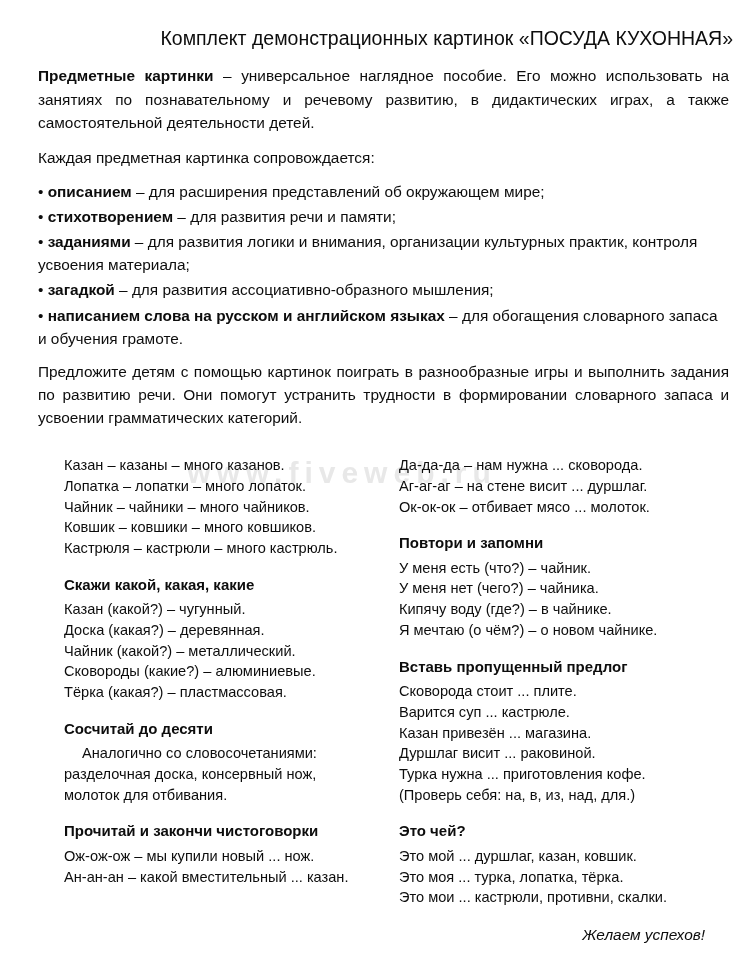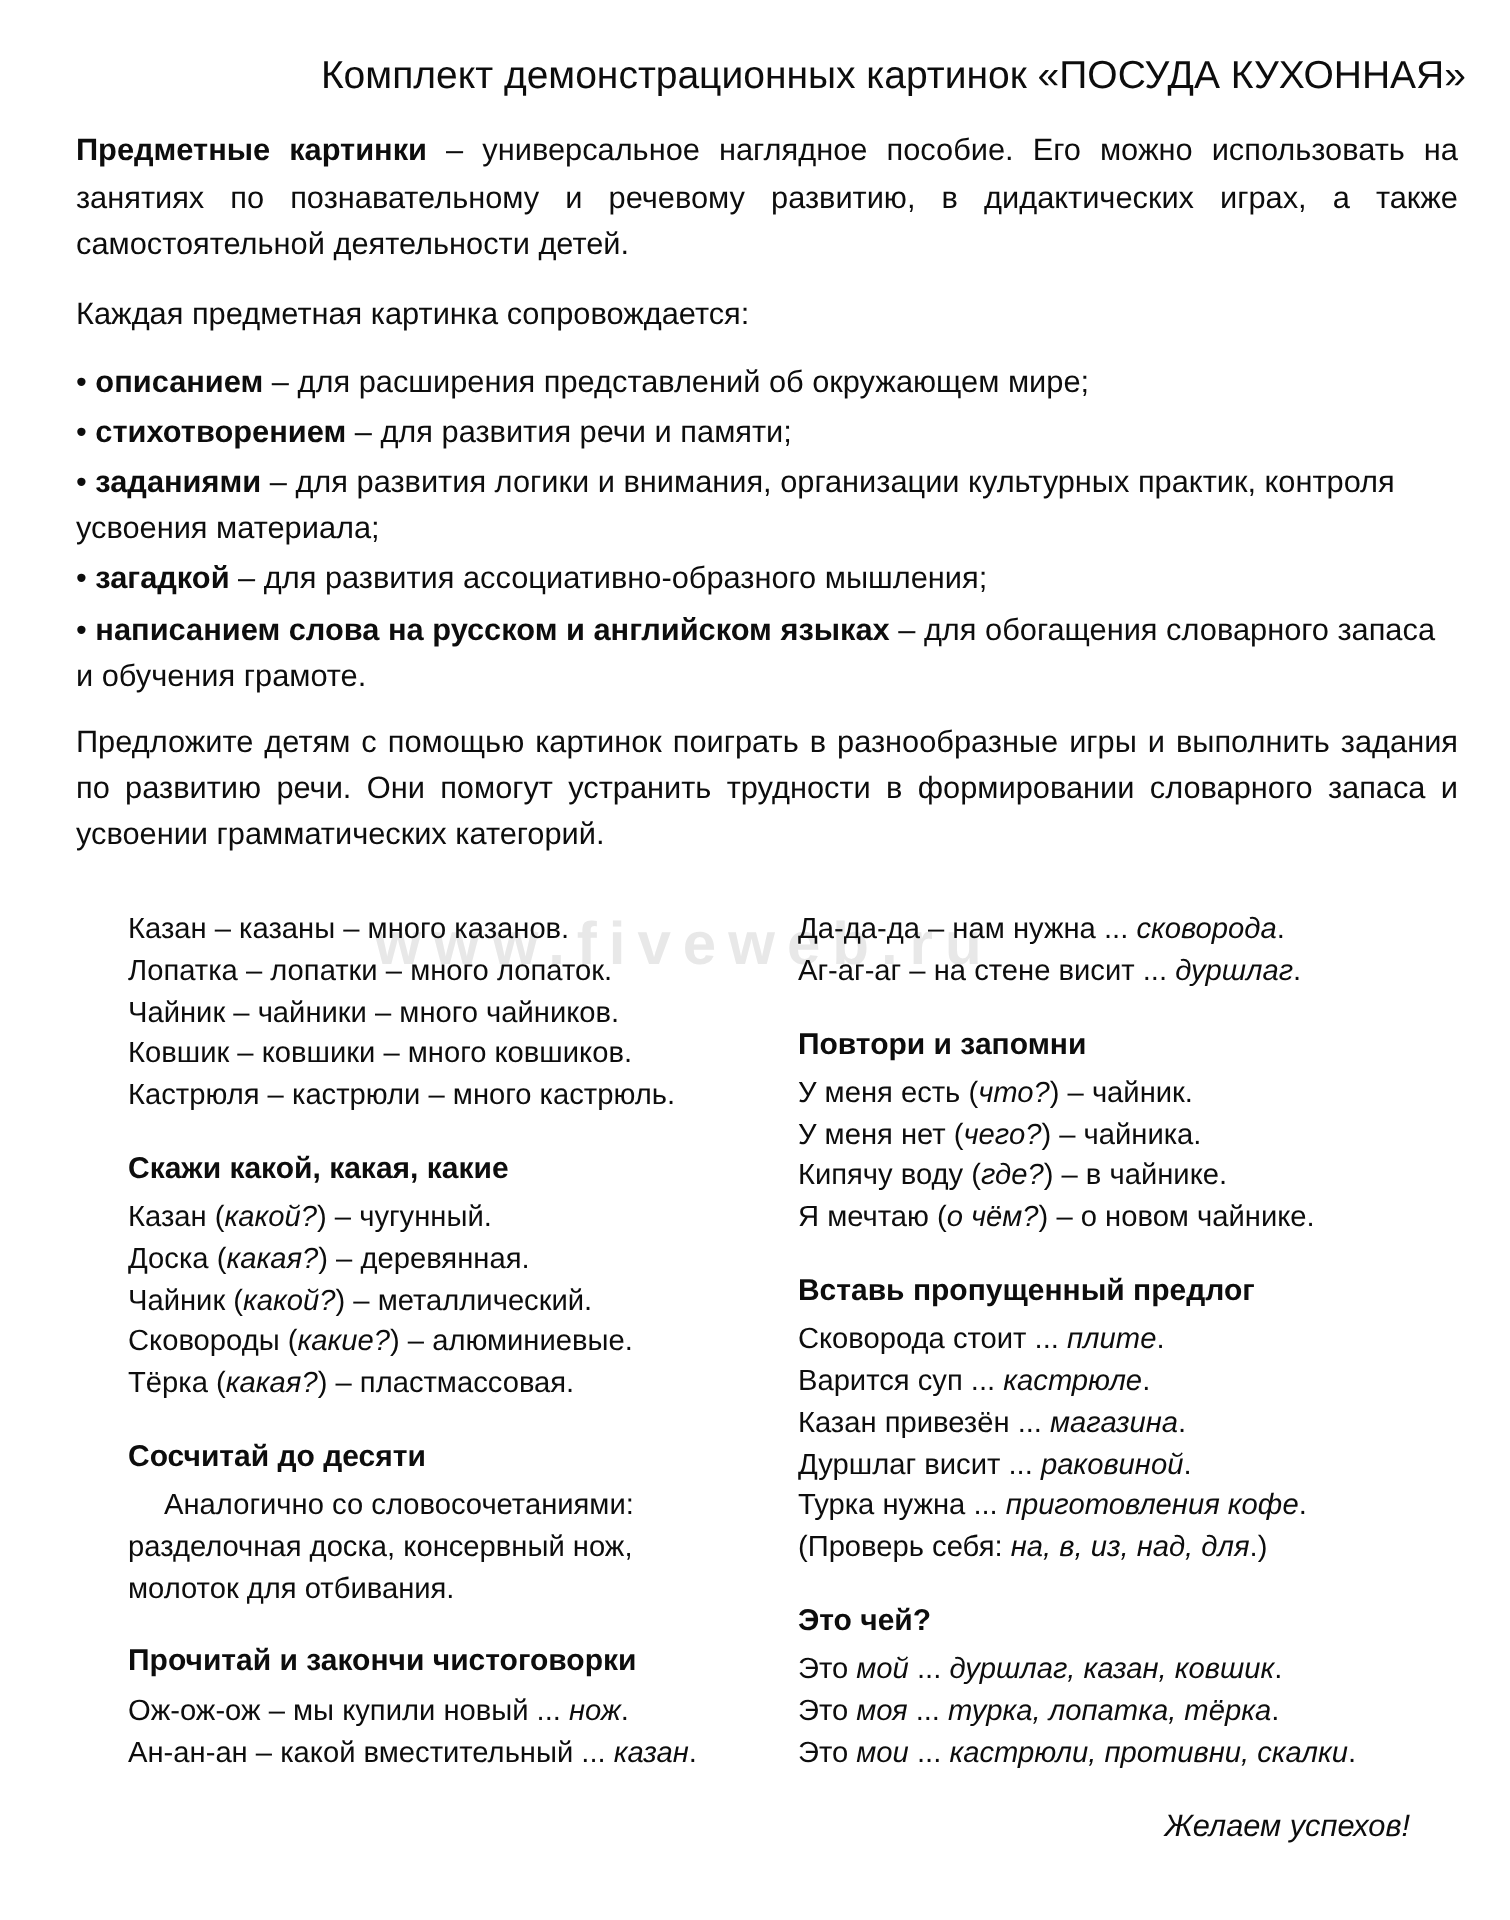--- a/index.html
+++ b/index.html
@@ -94,21 +94,21 @@
     margin: 0 0 5px 0;
     line-height: 1.3;
   }
   h2.sec.spaced { margin-top: 16px; }
   .line {
     font-size: 14.6px;
     line-height: 1.42;
     margin: 0;
   }
   .line.ind { text-indent: 18px; }
-  .i { font-style: italic; }
+  .i { }
   .closing {
     text-align: right;
     font-style: italic;
     font-size: 15.4px;
     margin: 18px 26px 0 0;
   }
 </style>
 </head>
 <body>
 
@@ -158,20 +158,21 @@
         <h2 class="sec spaced">Прочитай и закончи чистоговорки</h2>
         <p class="line">Ож-ож-ож – мы купили новый ... <span class="i">нож</span>.</p>
         <p class="line">Ан-ан-ан – какой вместительный ... <span class="i">казан</span>.</p>
 
       </div>
 
       <div class="col right">
 
         <p class="line">Да-да-да – нам нужна ... <span class="i">сковорода</span>.</p>
         <p class="line">Аг-аг-аг – на стене висит ... <span class="i">дуршлаг</span>.</p>
+        <p class="line">Ок-ок-ок – отбивает мясо ... <span class="i">молоток</span>.</p>
 
         <h2 class="sec spaced">Повтори и запомни</h2>
         <p class="line">У меня есть (<span class="i">что?</span>) – чайник.</p>
         <p class="line">У меня нет (<span class="i">чего?</span>) – чайника.</p>
         <p class="line">Кипячу воду (<span class="i">где?</span>) – в чайнике.</p>
         <p class="line">Я мечтаю (<span class="i">о чём?</span>) – о новом чайнике.</p>
 
         <h2 class="sec spaced">Вставь пропущенный предлог</h2>
         <p class="line">Сковорода стоит ... <span class="i">плите</span>.</p>
         <p class="line">Варится суп ... <span class="i">кастрюле</span>.</p>

